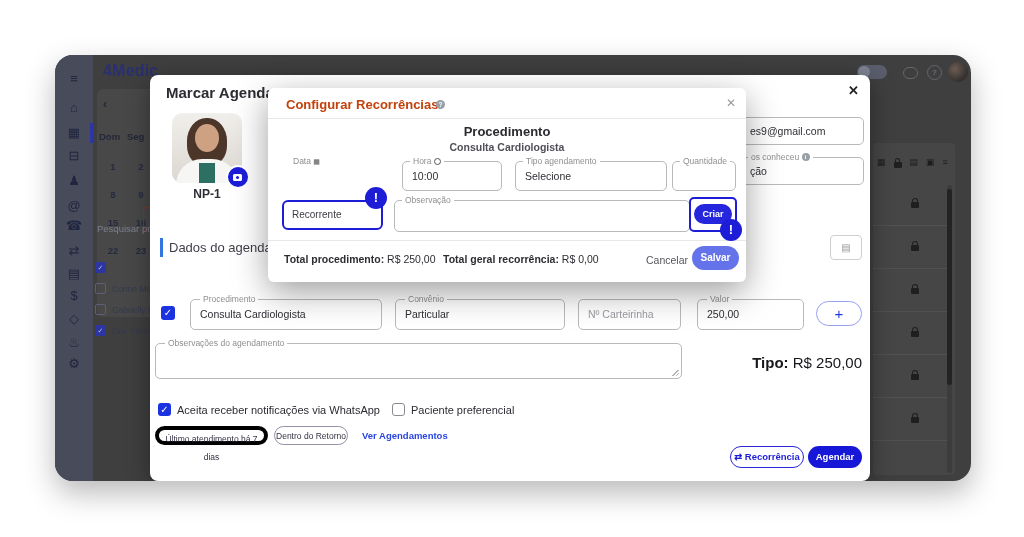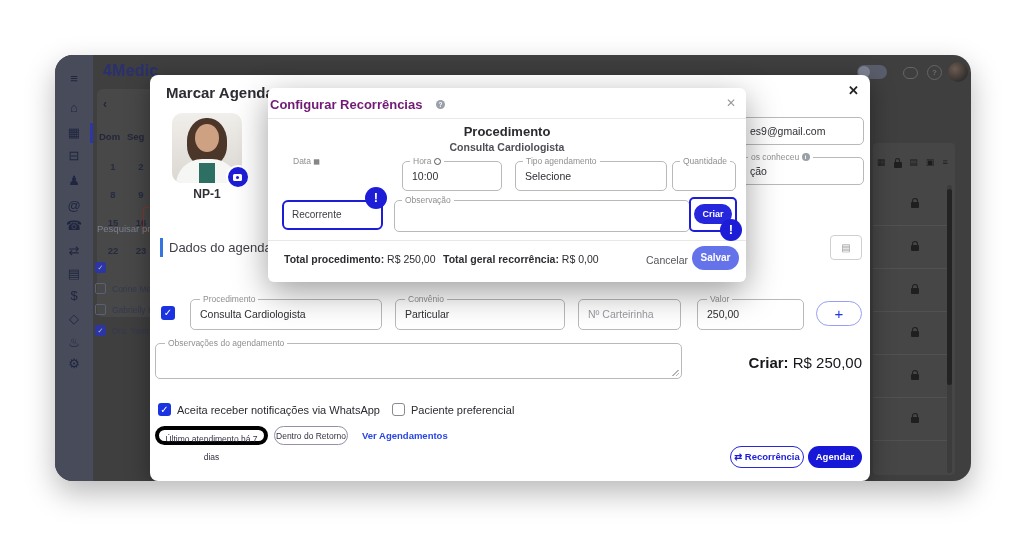--- a/index.html
+++ b/index.html
@@ -114,21 +114,21 @@
   #link-appts{position:absolute;left:212px;top:355px;font-size:9.5px;font-weight:700;color:#2946e0;cursor:pointer;}
 
   #btn-recur{position:absolute;left:580px;top:371px;width:74px;height:22px;border:1.4px solid #2828d8;border-radius:12px;
     color:#1d1dd8;font-size:9.5px;font-weight:700;text-align:center;line-height:20px;cursor:pointer;background:#fff;box-sizing:border-box;}
   #btn-agendar{position:absolute;left:658px;top:371px;width:54px;height:22px;border-radius:12px;background:#1717d8;
     color:#fff;font-size:9.5px;font-weight:700;text-align:center;line-height:22px;cursor:pointer;}
 
   
   #modal{position:absolute;left:268px;top:88px;width:478px;height:194px;background:#fff;border-radius:6px;
     box-shadow:0 10px 34px rgba(0,0,0,.38);z-index:30;}
-  #m-title{position:absolute;left:2px;top:9px;font-size:13px;font-weight:700;color:#701a75;}
+  #m-title{position:absolute;left:18px;top:9px;font-size:13px;font-weight:700;color:#c2410c;}
   #m-info{position:absolute;left:168px;top:12px;width:9px;height:9px;border-radius:50%;background:#9aa0a8;color:#fff;
     font-size:6.5px;line-height:9px;text-align:center;font-weight:700;}
   #m-close{position:absolute;left:458px;top:8px;font-size:12px;color:#9a9a9a;cursor:pointer;}
   .hdiv{position:absolute;left:0;width:100%;height:1px;background:#e8e8e8;}
   #m-proc-t{position:absolute;left:0;top:36px;width:100%;text-align:center;font-size:13px;font-weight:700;color:#2a2a30;}
   #m-proc-s{position:absolute;left:0;top:53px;width:100%;text-align:center;font-size:10.5px;font-weight:600;color:#4f4f57;}
 
   #m-data{left:14px;top:73px;width:100px;height:28px;}
   #m-hora{left:134px;top:73px;width:98px;height:28px;}
   #m-tipo{left:247px;top:73px;width:150px;height:28px;}
@@ -298,21 +298,21 @@
       </div>
       <span class="mlabel" id="l-valor">Valor</span>
       <div class="mfield" id="f-valor">
         <span class="val">250,00</span>
       </div>
       <div id="btn-plus">+</div>
 
       <span class="mlabel" id="l-notes">Observações do agendamento</span>
       <div class="mfield" id="f-notes"></div>
 
-      <div id="dlg-total"><b>Criar:</b> <span>R$ 250,00</span></div>
+      <div id="dlg-total"><b>Tipo:</b> <span>R$ 250,00</span></div>
 
       <div class="cb on" id="cb-wa">✓</div>
       <div id="lbl-wa">Aceita receber notificações via WhatsApp</div>
       <div class="cb off" id="cb-pref"></div>
       <div id="lbl-pref">Paciente preferencial</div>
 
       <div class="chip" id="chip-last">Último atendimento há 7 dias</div>
       <div class="chip" id="chip-ret">Dentro do Retorno</div>
       <div id="link-appts">Ver Agendamentos</div>
 

